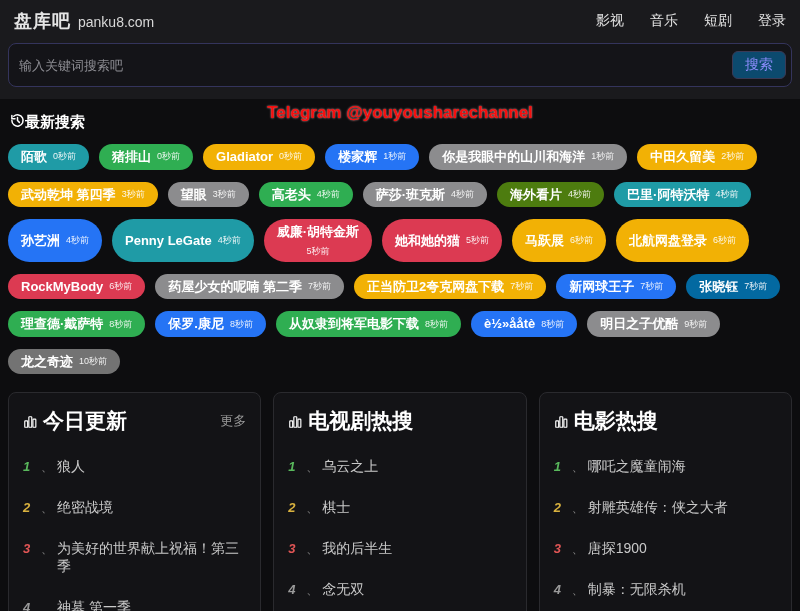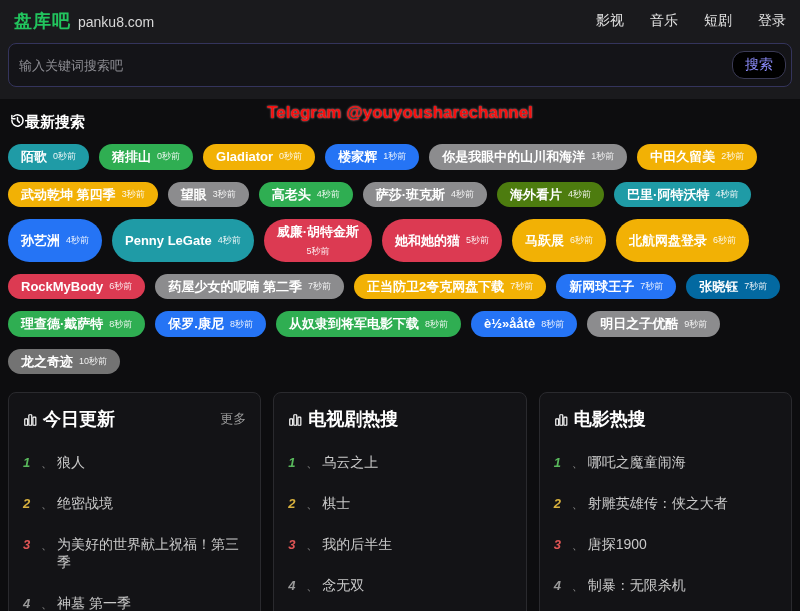--- a/index.html
+++ b/index.html
@@ -9,40 +9,40 @@
     font-family:"Liberation Sans","DejaVu Sans",sans-serif;
     color:#e6e6e6;
   }
   
   .topbar {
     background:#1a1a1d;
     padding:9px 14px 6px 14px;
     display:flex; align-items:center; justify-content:space-between;
   }
   .brand { display:flex; align-items:baseline; gap:7px; cursor:pointer; }
-  .brand .logo { font-size:18px; font-weight:bold; color:#22c55e; letter-spacing:1px; }
+  .brand .logo { font-size:18px; font-weight:bold; color:#e5e5e5; letter-spacing:1px; }
   .brand .domain { font-size:14px; color:#d8d8d8; }
   .nav { display:flex; gap:26px; }
   .nav a { color:#e3e3e3; font-size:14px; text-decoration:none; cursor:pointer; }
   
   .search-wrap { background:#1a1a1d; padding:4px 8px 12px 8px; }
   .search-box {
     display:flex; align-items:center;
     border:1px solid #34345c; border-radius:8px;
     background:#141418; height:44px; padding:0 5px 0 10px;
   }
   .search-box input {
     flex:1; background:transparent; border:none; outline:none;
     color:#cfcfcf; font-size:13px;
     font-family:"Liberation Sans","DejaVu Sans",sans-serif;
   }
   .search-box input::placeholder { color:#8d8d93; }
   .search-btn {
-    background:#000000; color:#8b8bfa; border:1px solid #3a3a55;
-    font-size:14px; padding:4px 12px; border-radius:12px; cursor:pointer;
+    background:#0c4a6e; color:#8b8bfa; border:1px solid #3a3a55;
+    font-size:14px; padding:4px 12px; border-radius:6px; cursor:pointer;
     font-family:inherit;
   }
   
   .latest { position:relative; padding:10px 8px 0 8px; }
   .latest-head { display:flex; align-items:center; gap:0; padding:4px 0 10px 2px; }
   .latest-head .ttl { font-size:15px; font-weight:bold; color:#ffffff; }
   .overlay-text {
     position:absolute; top:4px; left:50%; transform:translateX(-50%);
     font-size:17px; font-weight:bold; color:#f50f0f;
     text-shadow:0 0 2px #ffb3b3; white-space:nowrap;
@@ -58,21 +58,21 @@
   
   .cols {
     display:grid; grid-template-columns:repeat(3,1fr); gap:12px;
     padding:12px 8px 0 8px;
   }
   .card {
     border:1px solid #2a2a2e; border-radius:8px;
     background:#131316; padding:14px 14px 14px 14px; min-height:300px;
   }
   .card-head { display:flex; align-items:center; gap:6px; margin-bottom:6px; }
-  .card-head .ttl { font-size:18px; font-weight:bold; color:#ffffff; flex:1; }
+  .card-head .ttl { font-size:21px; font-weight:bold; color:#ffffff; flex:1; }
   .more { font-size:13px; color:#9a9a9a; cursor:pointer; text-decoration:none; }
   .rank-list { list-style:none; }
   .rank-item {
     display:flex; align-items:baseline; gap:4px;
     margin-top:23px; cursor:pointer;
   }
   .rank-num { font-style:italic; font-weight:bold; font-size:13px; color:#9a9a9a; min-width:14px; }
   .rank-1 { color:#59b85c; }
   .rank-2 { color:#d8b13e; }
   .rank-3 { color:#e05555; }

